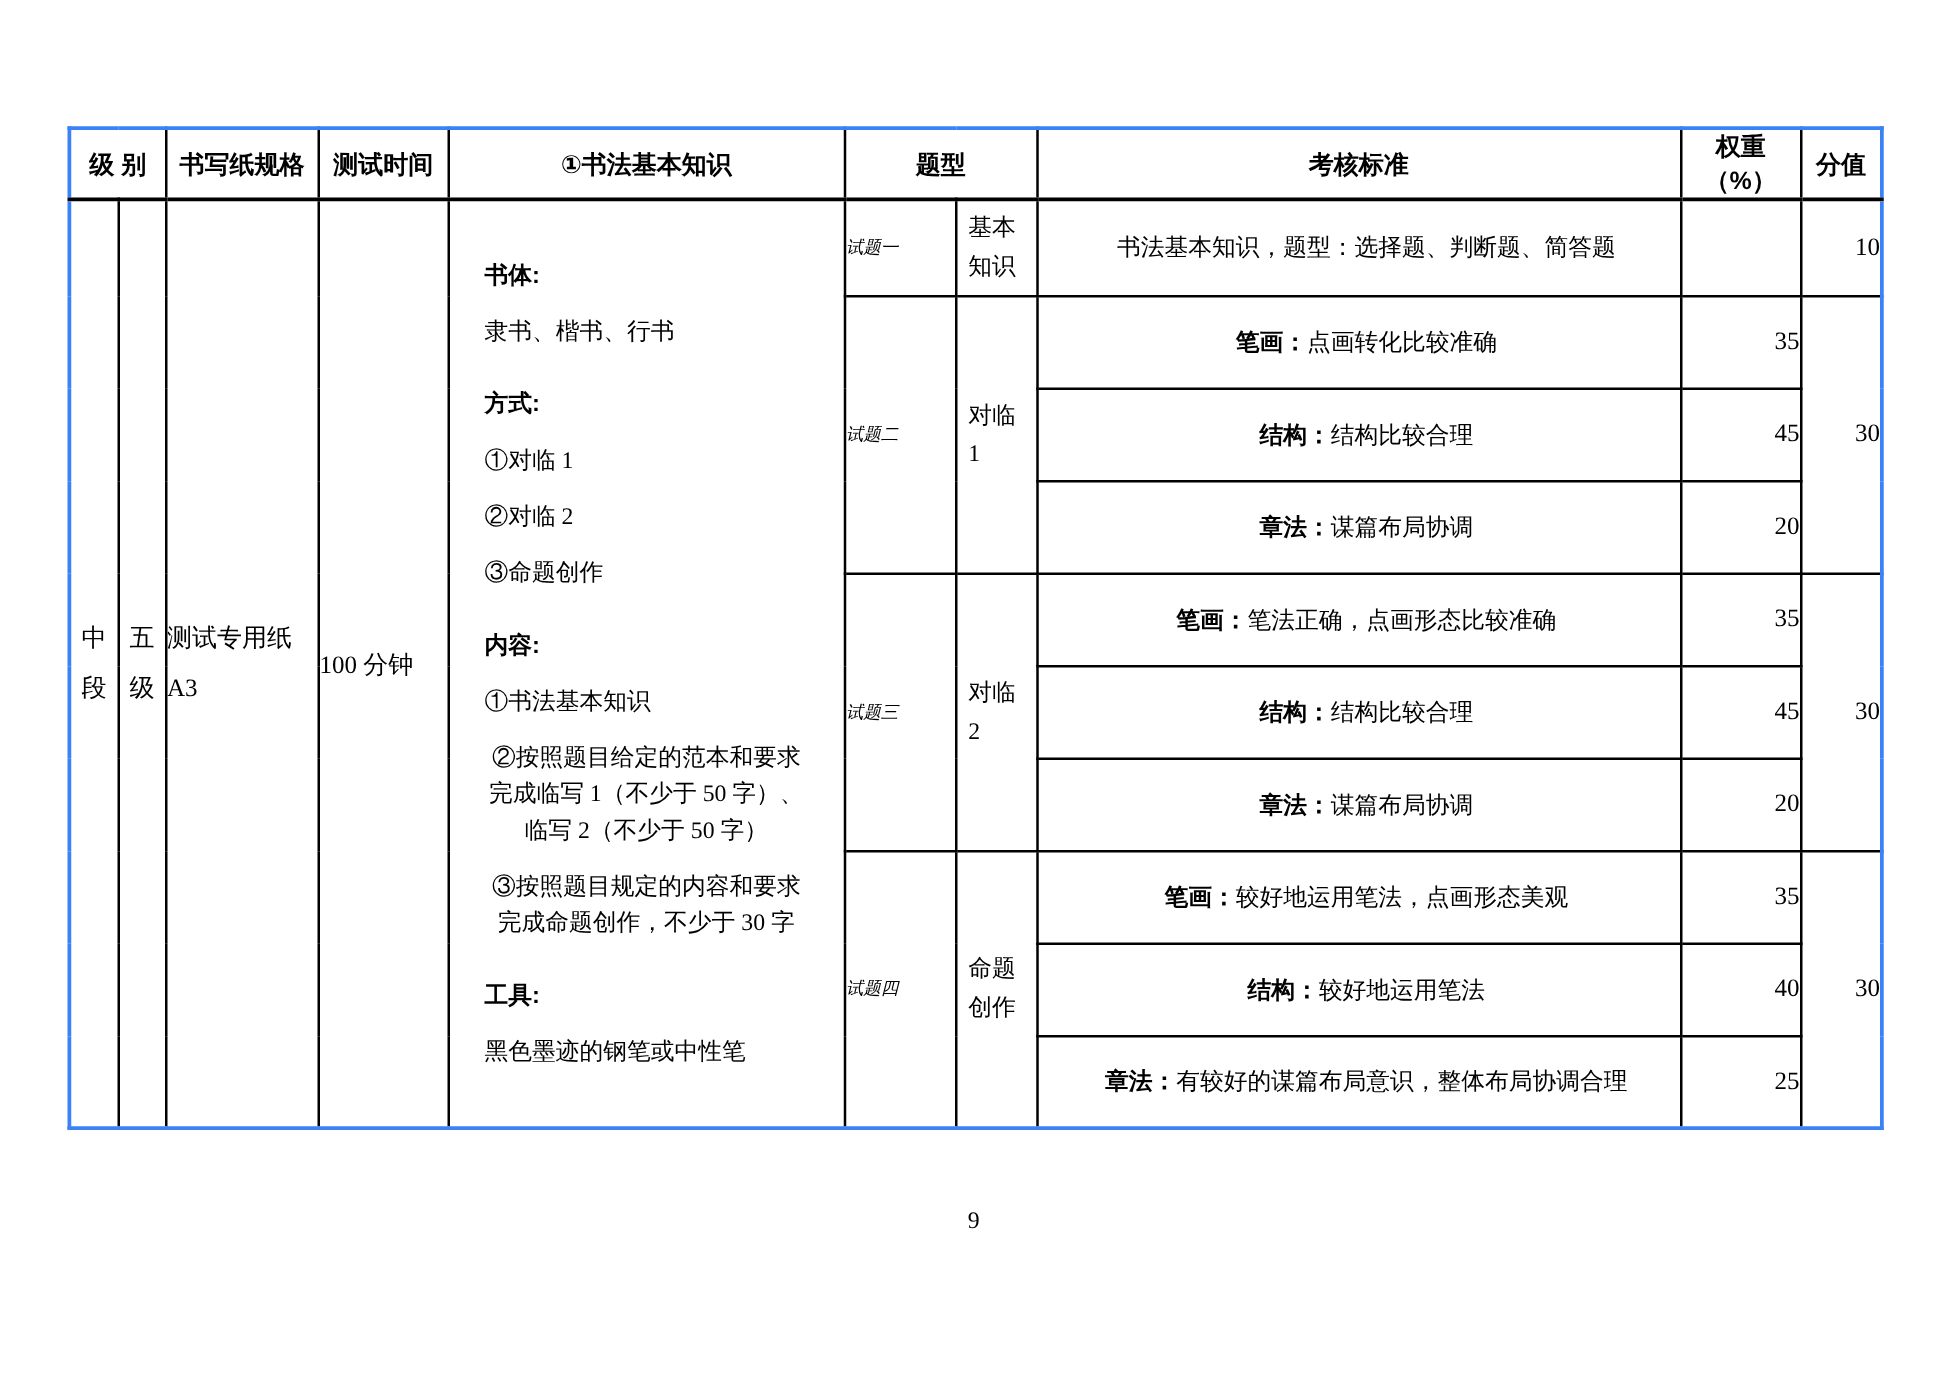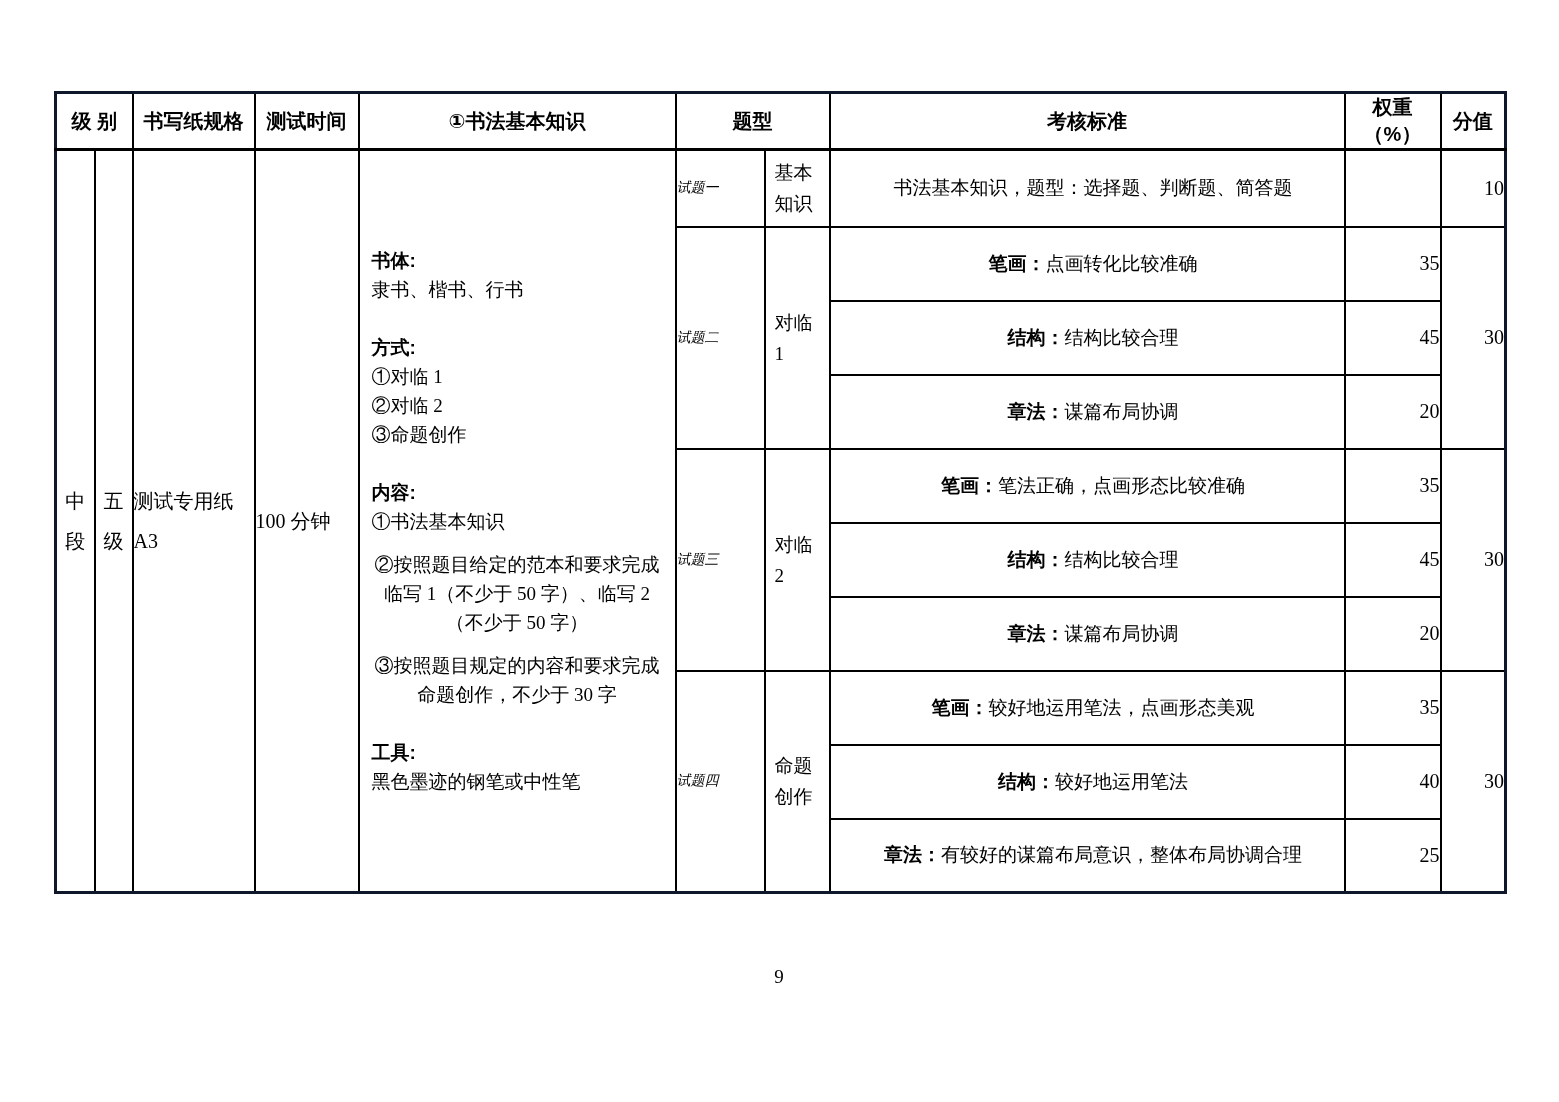--- a/index.html
+++ b/index.html
@@ -6,25 +6,25 @@
   html, body {
     margin: 0; padding: 0;
     width: 1559px; height: 1102px;
     background: #ffffff;
     color: #000000;
     font-family: "Liberation Serif", "DejaVu Serif", serif;
     position: relative;
   }
   table.assessment {
     position: absolute;
-    left: 54px; top: 91px;
+    left: 54px; top: 101px;
     width: 1450px;
     border-collapse: collapse;
     table-layout: fixed;
-    border: 3px solid #0f172a;
+    border: 3px solid #3b82f6;
   }
   td, th {
     border: 2px solid #000;
     padding: 0;
     vertical-align: middle;
     overflow: hidden;
   }
   thead th {
     height: 49px;
     border-bottom: 3px solid #000;
@@ -38,21 +38,21 @@
 
   td.vcell { text-align: center; font-size: 20px; }
   td.vcell div { line-height: 40px; }
 
   td.paper-cell { font-size: 20px; }
   td.paper-cell div { line-height: 40px; }
 
   td.time-cell { font-size: 20px; text-align: left; }
 
   td.content-cell { padding: 0 12px; font-size: 19px; }
-  td.content-cell p { margin: 0; line-height: 29px; text-align: left; }
+  td.content-cell p { margin: 16px; line-height: 29px; text-align: left; }
   td.content-cell p.sec-head {
     font-family: "Liberation Sans", "DejaVu Sans", sans-serif;
     font-weight: 700;
   }
   td.content-cell p.sec-gap  { margin-top: 29px; }
   td.content-cell p.item-gap { margin-top: 14px; text-align: center; }
 
   td.qid-cell  { text-align: left; font-size: 14px; font-style: italic; }
   td.qtype-cell { font-size: 19px; padding-left: 9px; margin-left: 31px; }
   td.qtype-cell div { line-height: 31px; text-align: left; }

